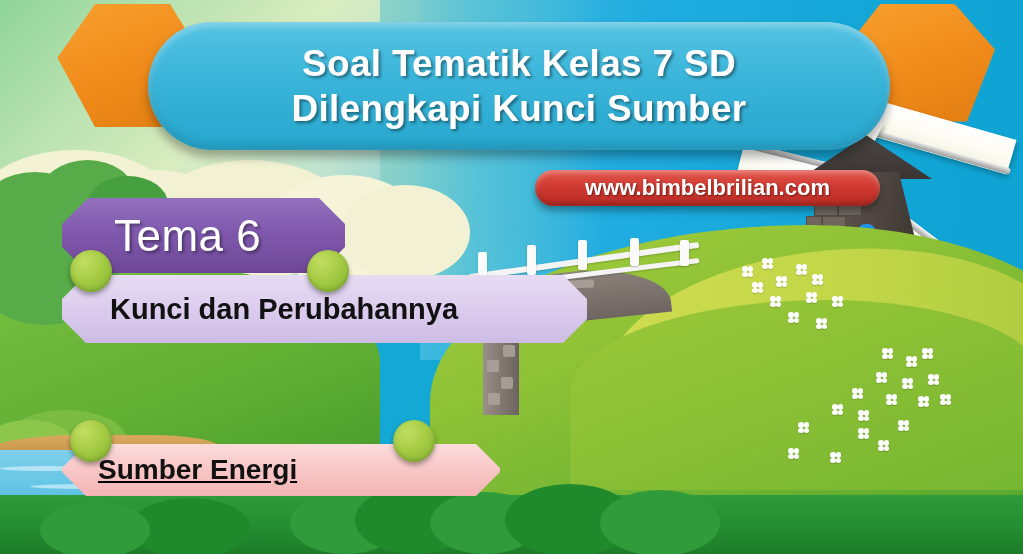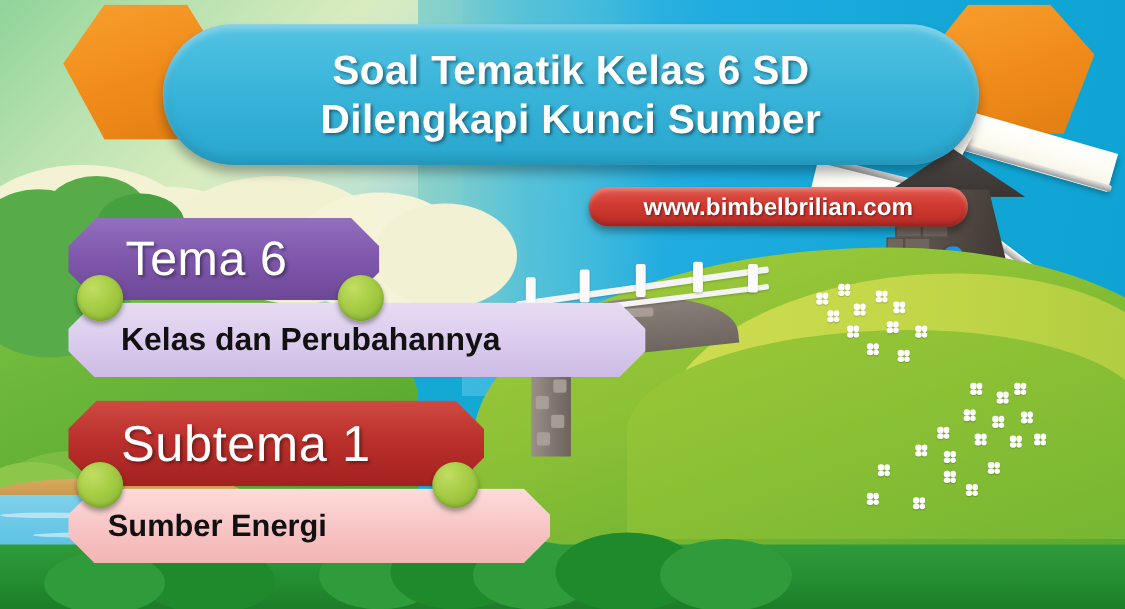--- a/index.html
+++ b/index.html
@@ -193,22 +193,23 @@
     position:absolute;
     display:flex;align-items:center;
     clip-path:polygon(24px 0,calc(100% - 24px) 0,100% 24px,100% calc(100% - 24px),calc(100% - 24px) 100%,24px 100%,0 calc(100% - 24px),0 24px);
     box-shadow:0 5px 8px rgba(0,0,0,.26);
   }
   .subbar-lav{
     left:62px;top:275px;width:525px;height:68px;
     background:linear-gradient(180deg,#e6dcf2 0%,#dccdee 48%,#cdbbe4 100%);
   }
   .subbar-pink{
-    left:62px;top:444px;width:438px;height:68px;
+    left:62px;top:444px;width:438px;height:52px;
     background:linear-gradient(180deg,#fcdcdc 0%,#f8c6c6 50%,#f4b4b4 100%);
+    text-decoration:underline;
   }
   .subbar-label{
     color:#111;font-weight:bold;font-size:29px;
     margin-left:48px;white-space:nowrap;
   }
   .subbar-pink .subbar-label{font-size:28px;margin-left:36px;}
 
   .stud{
     position:absolute;width:42px;height:42px;border-radius:50%;
     background:radial-gradient(circle at 34% 28%,#c2dd63 0%,#a6cc44 45%,#82b232 100%);
@@ -494,41 +495,38 @@
       </div>
     <div class="flower" style="left:830px;top:452px;">
         <span></span>
         <span></span>
         <span></span>
         <span></span>
       </div>
   </div>
 
   <div class="title-pill">
-    <div class="title-line">Soal Tematik Kelas 6 SD</div>
+    <div class="title-line">Soal Tematik Kelas 7 SD</div>
     <div class="title-line">Dilengkapi Kunci Sumber</div>
   </div>
 
   <div class="url-pill">
     <div class="url-text">www.bimbelbrilian.com</div>
   </div>
 
   <div class="subbar subbar-lav">
-    <div class="subbar-label">Kelas dan Perubahannya</div>
+    <div class="subbar-label">Kunci dan Perubahannya</div>
   </div>
 
   <div class="banner banner-purple">
     <div class="banner-label">Tema 6</div>
   </div>
   <div class="stud" style="left:70px;top:250px;"></div>
   <div class="stud" style="left:307px;top:250px;"></div>
 
   <div class="subbar subbar-pink">
     <div class="subbar-label">Sumber Energi</div>
   </div>
 
-  <div class="banner banner-red">
-    <div class="banner-label">Subtema 1</div>
-  </div>
   <div class="stud" style="left:70px;top:420px;"></div>
   <div class="stud" style="left:393px;top:420px;"></div>
 
 </div>
 
 </body></html>

